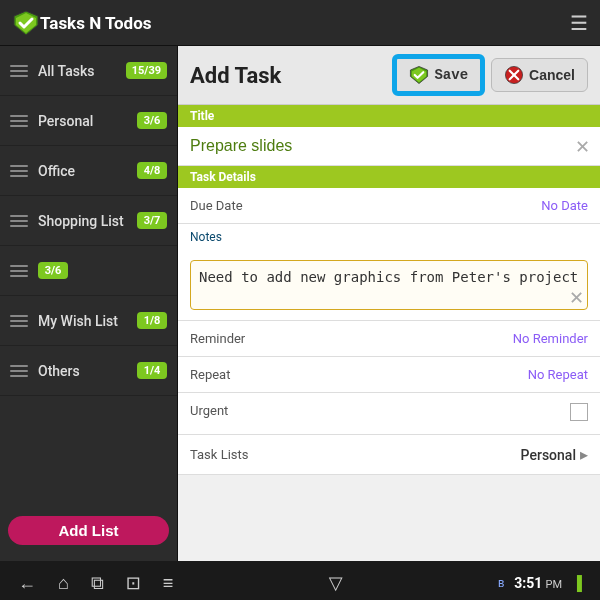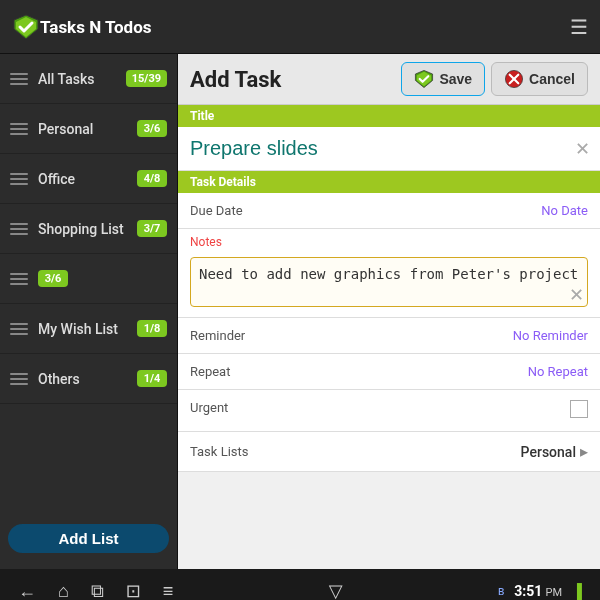--- a/index.html
+++ b/index.html
@@ -6,21 +6,21 @@
     body {
       width: 600px;
       height: 600px;
       overflow: hidden;
       font-family: 'Roboto', Arial, sans-serif;
       background: #1a1a1a;
     }
 
     
     .top-bar {
-      height: 54px;
+      height: 46px;
       background: #2a2a2a;
       display: flex;
       align-items: center;
       padding: 0 12px;
       border-bottom: 1px solid #111;
     }
     .top-bar-title {
       color: #fff;
       font-size: 17px;
       font-weight: bold;
@@ -83,21 +83,21 @@
       font-size: 11px;
       font-weight: bold;
       padding: 2px 6px;
       border-radius: 4px;
       min-width: 30px;
       text-align: center;
     }
 
     .add-list-btn {
       margin: auto 8px 8px 8px;
-      background: #0c4a6e;
+      background: #be185d;
       color: #fff;
       border: none;
       border-radius: 17px;
       padding: 6px;
       font-size: 15px;
       font-weight: bold;
       cursor: pointer;
       width: calc(100% - 16px);
       margin-top: auto;
     }
@@ -133,21 +133,22 @@
       border: none;
       border-radius: 6px;
       font-size: 14px;
       font-weight: bold;
       cursor: pointer;
     }
     .save-btn {
       background: #e0e0e0;
       color: #333;
       margin-right: 6px;
-      border: 1px solid #0ea5e9;
+      border: 5px solid #0ea5e9;
+      font-family: Liberation Mono, monospace;
     }
     .cancel-btn {
       background: #e0e0e0;
       color: #333;
       border: 1px solid #bbb;
     }
 
     
     .form-area {
       flex: 1;
@@ -182,22 +183,22 @@
       color: #8b5cf6;
     }
     .form-row-value.right {
       text-align: right;
     }
 
     .title-input {
       width: 100%;
       border: none;
       background: transparent;
-      font-size: 20px;
-      color: #0f766e;
+      font-size: 16px;
+      color: #4d7c0f;
       outline: none;
       padding: 10px 12px;
     }
     .title-row {
       position: relative;
       background: #fff;
       border-bottom: 1px solid #ddd;
       display: flex;
       align-items: center;
     }
@@ -209,22 +210,22 @@
       cursor: pointer;
     }
 
     .notes-section {
       background: #fff;
       border-bottom: 1px solid #ddd;
       padding: 6px 12px;
     }
     .notes-label {
       font-size: 12px;
-      color: #ef4444;
-      margin-bottom: 8px;
+      color: #0c4a6e;
+      margin-bottom: 16px;
     }
     .notes-textarea {
       width: 100%;
       border: 1.5px solid #d4a820;
       border-radius: 4px;
       padding: 8px;
       font-size: 14px;
       color: #333;
       resize: none;
       height: 50px;

